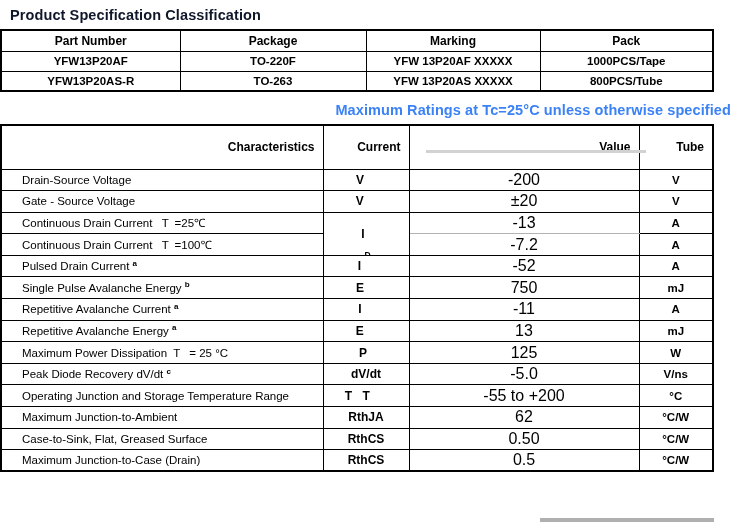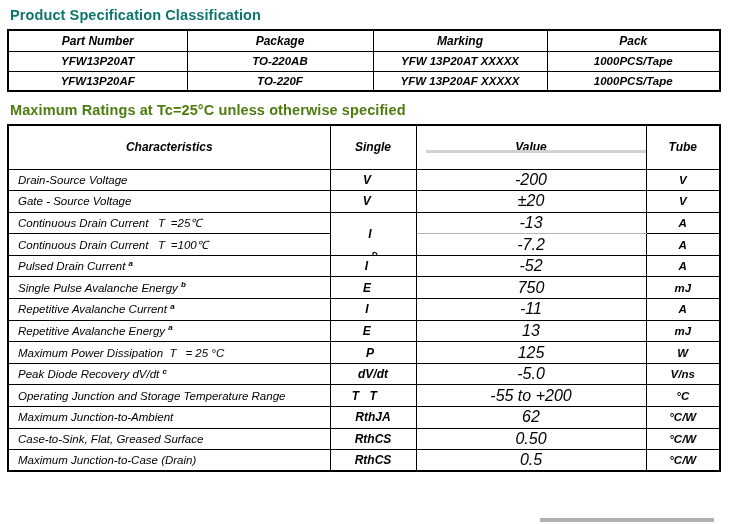--- a/index.html
+++ b/index.html
@@ -17,23 +17,22 @@
     font-weight: bold;
     margin: 0;
     padding: 7px 0 6px 10px;
     letter-spacing: 0.1px;
   }
   .sec-title.second { padding-top: 10px; }
 
   table {
     border-collapse: collapse;
     table-layout: fixed;
-    margin-left: 7px;
+    margin-left: 0;
     border: 2.4px solid #000;
-    font-style: italic;
   }
 
   
   .spec { width: 712px; }
   .spec th, .spec td {
     border: 1.4px solid #000;
     height: 20px;
     text-align: center;
     vertical-align: middle;
     padding: 0;
@@ -43,34 +42,34 @@
   .spec th { font-weight: bold; font-size: 12px; height: 21px; }
   .spec td { font-weight: bold; }
 
   
   .ratings { width: 712px; }
   .ratings th {
     border: 1.6px solid #000;
     height: 44px;
     font-size: 12px;
     font-weight: bold;
-    text-align: center;
+    text-align: right;
     vertical-align: middle;
     padding: 8px;
   }
   .ratings td {
     border: 1.4px solid #000;
     height: 21.6px;
     vertical-align: middle;
     padding: 0;
     overflow: hidden;
   }
   .ratings td.char {
     text-align: left;
-    padding-left: 9px;
+    padding-left: 20px;
     font-size: 11.5px;
     white-space: pre;
   }
   .ratings td.sym {
     text-align: center;
     font-weight: bold;
     font-size: 12px;
   }
   .ratings td.val {
     text-align: center;
@@ -101,66 +100,66 @@
   .sym sub { font-size: 8.5px; }
 
   
   .artifact { position: absolute; pointer-events: none; }
   .artifact-1 { left: 426px; top: 150px; width: 220px; height: 3px; background: #d2d2d2; }
   .artifact-2 { left: 540px; top: 518px; width: 174px; height: 3.5px; background: #b0b0b0; }
 </style>
 </head>
 <body>
 
-<h2 class="sec-title" style="color: #0f766e;">Product Specification Classification</h2>
+<h2 class="sec-title" style="color: #0f172a;">Product Specification Classification</h2>
 
 <table class="spec">
   <colgroup>
     <col style="width:179px">
       <col style="width:186px">
       <col style="width:174px">
       <col style="width:173px">
   </colgroup>
   <thead>
     <tr>
       <th>Part Number</th>
       <th>Package</th>
       <th>Marking</th>
       <th>Pack</th>
     </tr>
   </thead>
   <tbody id="spec-body">
       <tr>
-        <td>YFW13P20AT</td>
-        <td>TO-220AB</td>
-        <td>YFW 13P20AT XXXXX</td>
-        <td>1000PCS/Tape</td>
-      </tr>
-      <tr>
         <td>YFW13P20AF</td>
         <td>TO-220F</td>
         <td>YFW 13P20AF XXXXX</td>
         <td>1000PCS/Tape</td>
       </tr>
+      <tr>
+        <td>YFW13P20AS-R</td>
+        <td>TO-263</td>
+        <td>YFW 13P20AS XXXXX</td>
+        <td>800PCS/Tube</td>
+      </tr>
     </tbody>
 </table>
 
-<h2 class="sec-title second" style="color: #4d7c0f;">Maximum Ratings at Tc=25°C unless otherwise specified</h2>
+<h2 class="sec-title second" style="color: #3b82f6; text-align: right;">Maximum Ratings at Tc=25°C unless otherwise specified</h2>
 
 <table class="ratings">
   <colgroup>
     <col style="width:322px">
       <col style="width:86px">
       <col style="width:230px">
       <col style="width:74px">
   </colgroup>
   <thead>
     <tr>
       <th>Characteristics</th>
-      <th>Single</th>
+      <th>Current</th>
       <th>Value</th>
       <th>Tube</th>
     </tr>
   </thead>
   <tbody id="ratings-body">
       <tr>
         <td class="char">Drain-Source Voltage</td>
         <td class="sym">V<sub>DS</sub></td>
         <td class="val">-200</td>
         <td class="unit">V</td>

